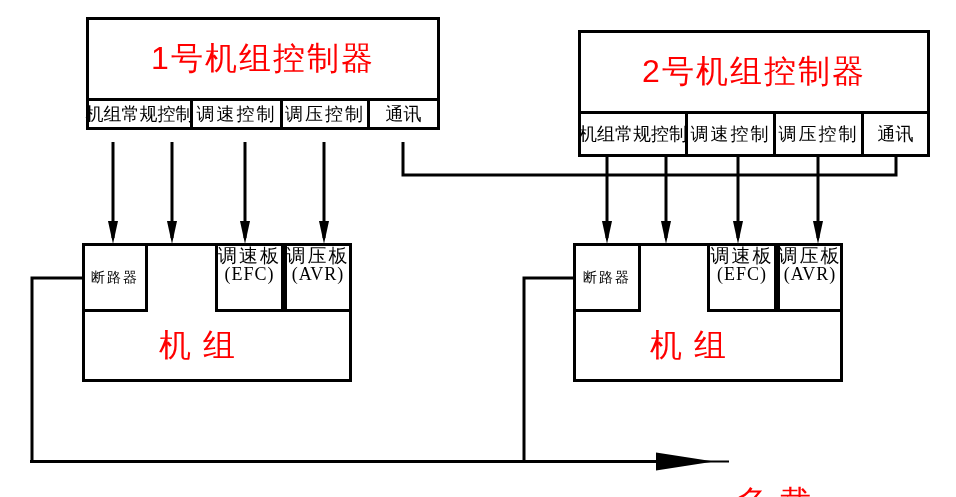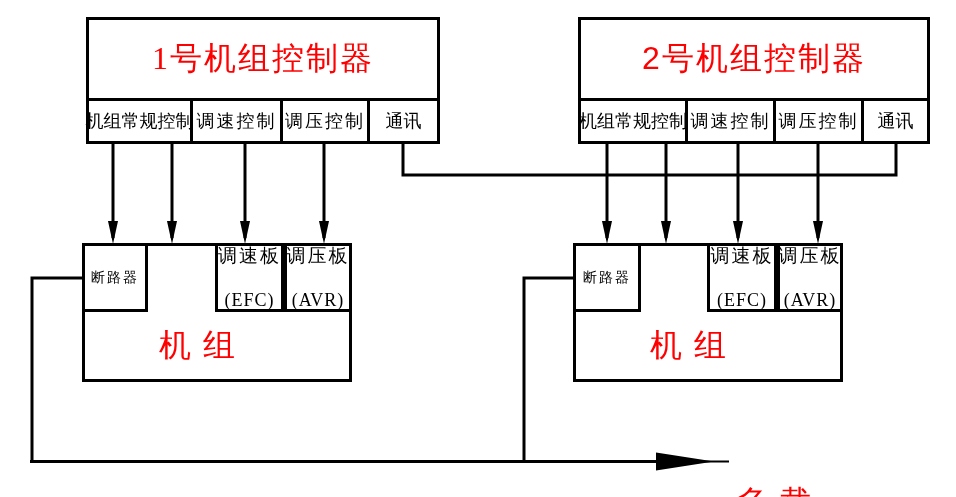--- a/index.html
+++ b/index.html
@@ -24,21 +24,21 @@
   #c1 .cell:nth-child(1){width:104px;}
   #c1 .cell:nth-child(2){width:90px;letter-spacing:2px;}
   #c1 .cell:nth-child(3){width:87px;letter-spacing:2px;}
   #c2 .cell:nth-child(1){width:107px;}
   #c2 .cell:nth-child(2){width:88px;letter-spacing:2px;}
   #c2 .cell:nth-child(3){width:88px;letter-spacing:2px;}
   
   .subbox{position:absolute;box-sizing:border-box;border:3px solid #000;background:#fff;
     display:flex;align-items:center;justify-content:center;}
   .breaker{font-size:14px;letter-spacing:2px;white-space:nowrap;}
-  .board{flex-direction:column;justify-content:space-between;font-size:19px;line-height:1;white-space:nowrap;}
+  .board{flex-direction:column;justify-content:flex-start;font-size:19px;line-height:1;white-space:nowrap;}
   .board .bname{letter-spacing:2px;}
   .board .babbr{font-size:18px;letter-spacing:1px;font-family:Liberation Serif, serif;}
   .unit-label{
     position:absolute;left:0;right:0;top:66px;bottom:0;
     display:flex;align-items:center;justify-content:center;
     color:#ff0000;font-size:32px;letter-spacing:12px;padding-right:28px;white-space:nowrap;
   }
   .load{
     position:absolute;left:738px;top:434px;color:#ff0000;
     font-size:32px;letter-spacing:10px;white-space:nowrap;margin-top:47px;
@@ -85,31 +85,31 @@
 
     <polyline points="575,278 524,278 524,460" fill="none" stroke="#000" stroke-width="3"></polyline>
 
     <g>
       <line x1="30" y1="461.5" x2="658" y2="461.5" stroke="#000" stroke-width="3"></line>
       <line x1="658" y1="461.5" x2="729" y2="461.5" stroke="#000" stroke-width="2"></line>
       <polygon points="656,452.5 656,470.5 714,461.5" fill="#000" stroke="none"></polygon>
     </g>
   </svg>
 
-  <div class="box controller" id="c1" style="left:86px;top:17px;width:354px;height:127px;font-family:Liberation Serif, serif;">
+  <div class="box controller" id="c1" style="left:86px;top:17px;width:354px;height:113px;">
     <div class="ctitle">1号机组控制器</div>
     <div class="crow">
       <div class="cell">机组常规控制</div>
       <div class="cell">调速控制</div>
       <div class="cell">调压控制</div>
       <div class="cell">通讯</div>
     </div>
   </div>
 
-  <div class="box controller" id="c2" style="left:578px;top:17px;width:352px;height:127px;">
+  <div class="box controller" id="c2" style="left:578px;top:30px;width:352px;height:127px;">
     <div class="ctitle">2号机组控制器</div>
     <div class="crow">
       <div class="cell">机组常规控制</div>
       <div class="cell">调速控制</div>
       <div class="cell">调压控制</div>
       <div class="cell">通讯</div>
     </div>
   </div>
 
   <div class="box" id="u1" style="left:82px;top:243px;width:270px;height:139px;">

